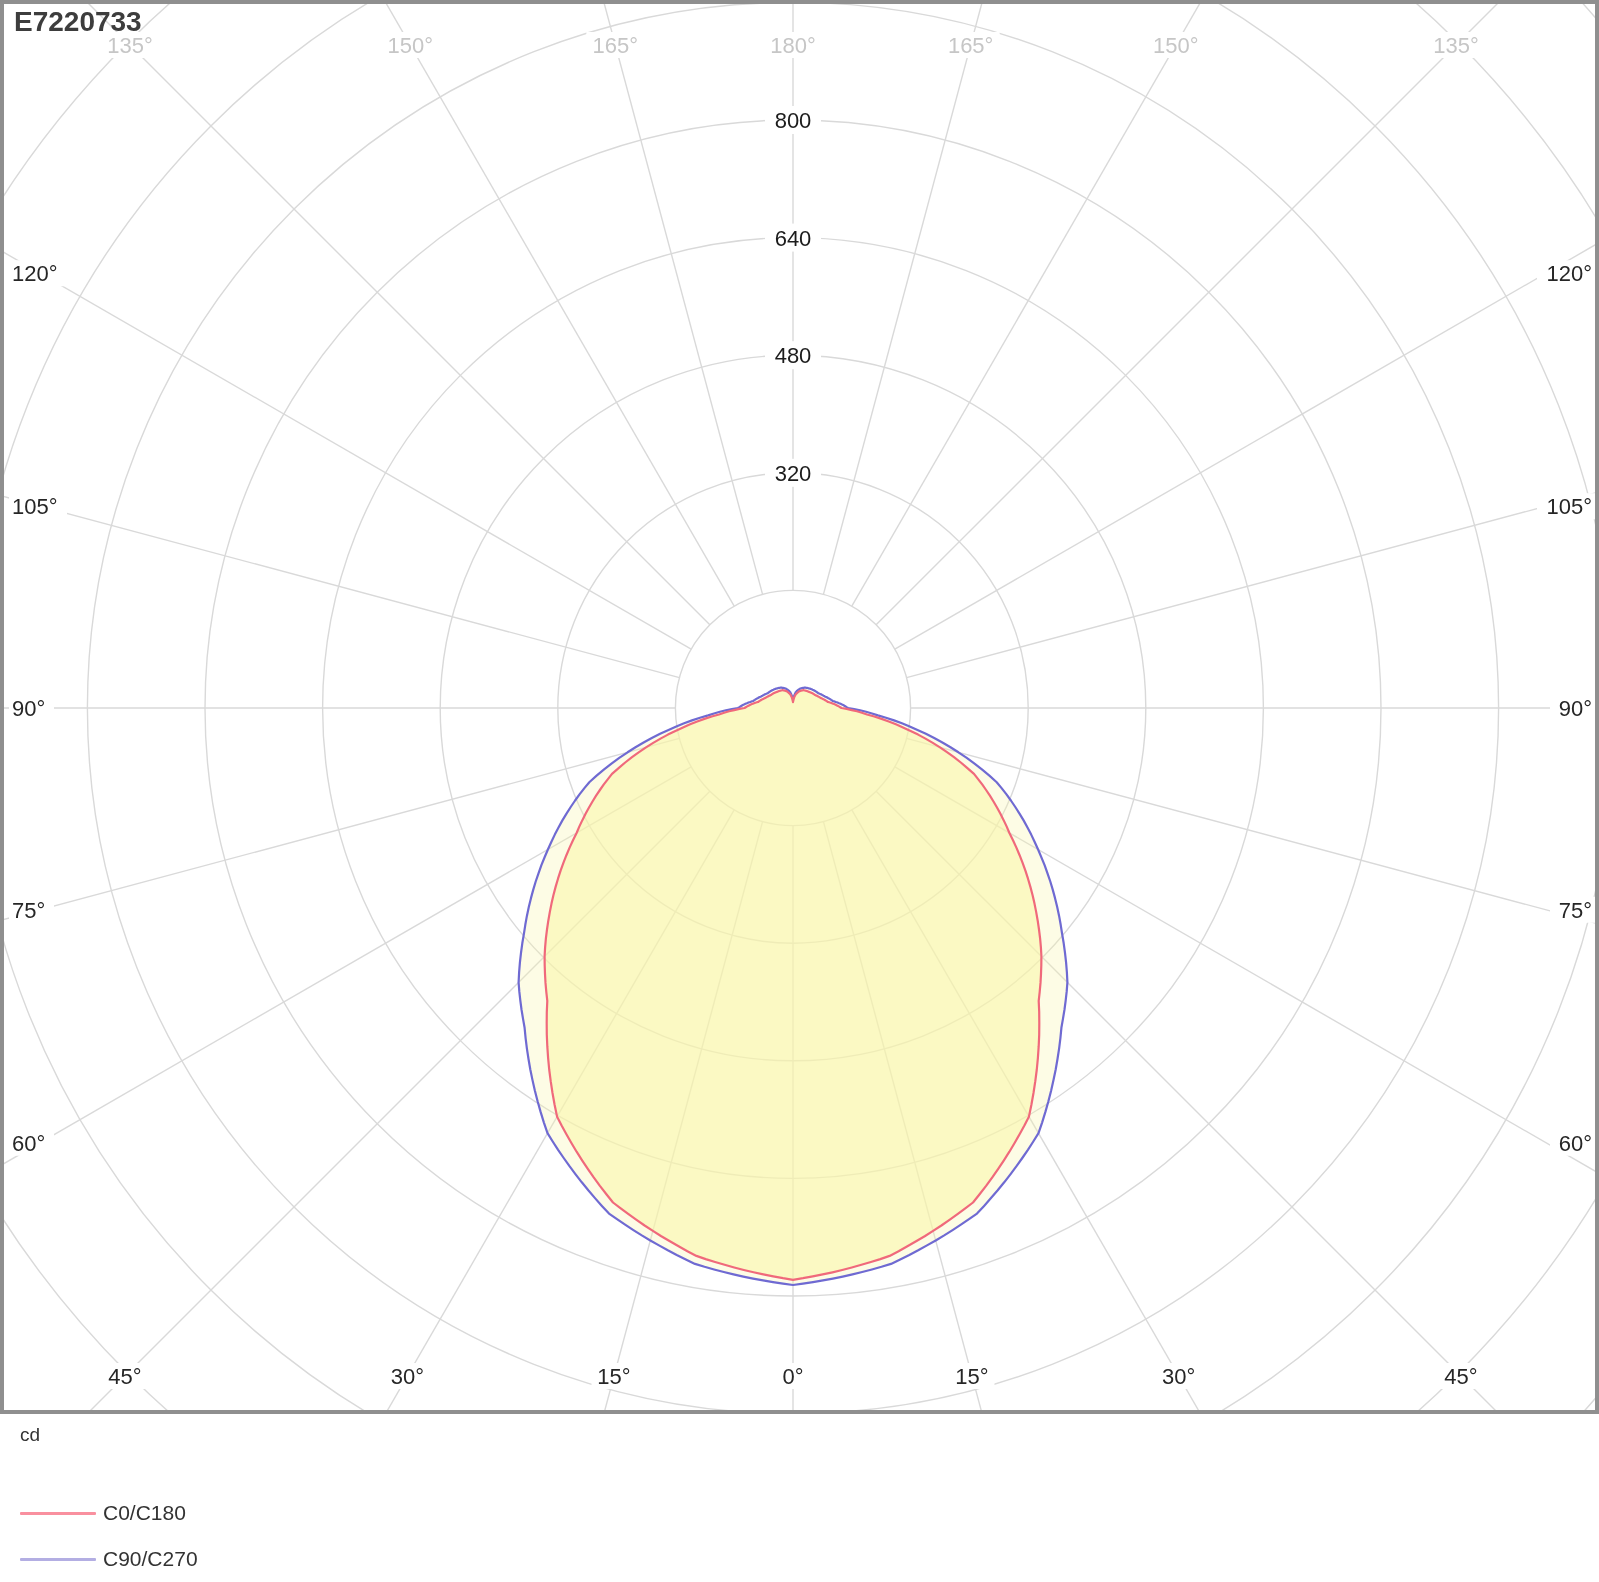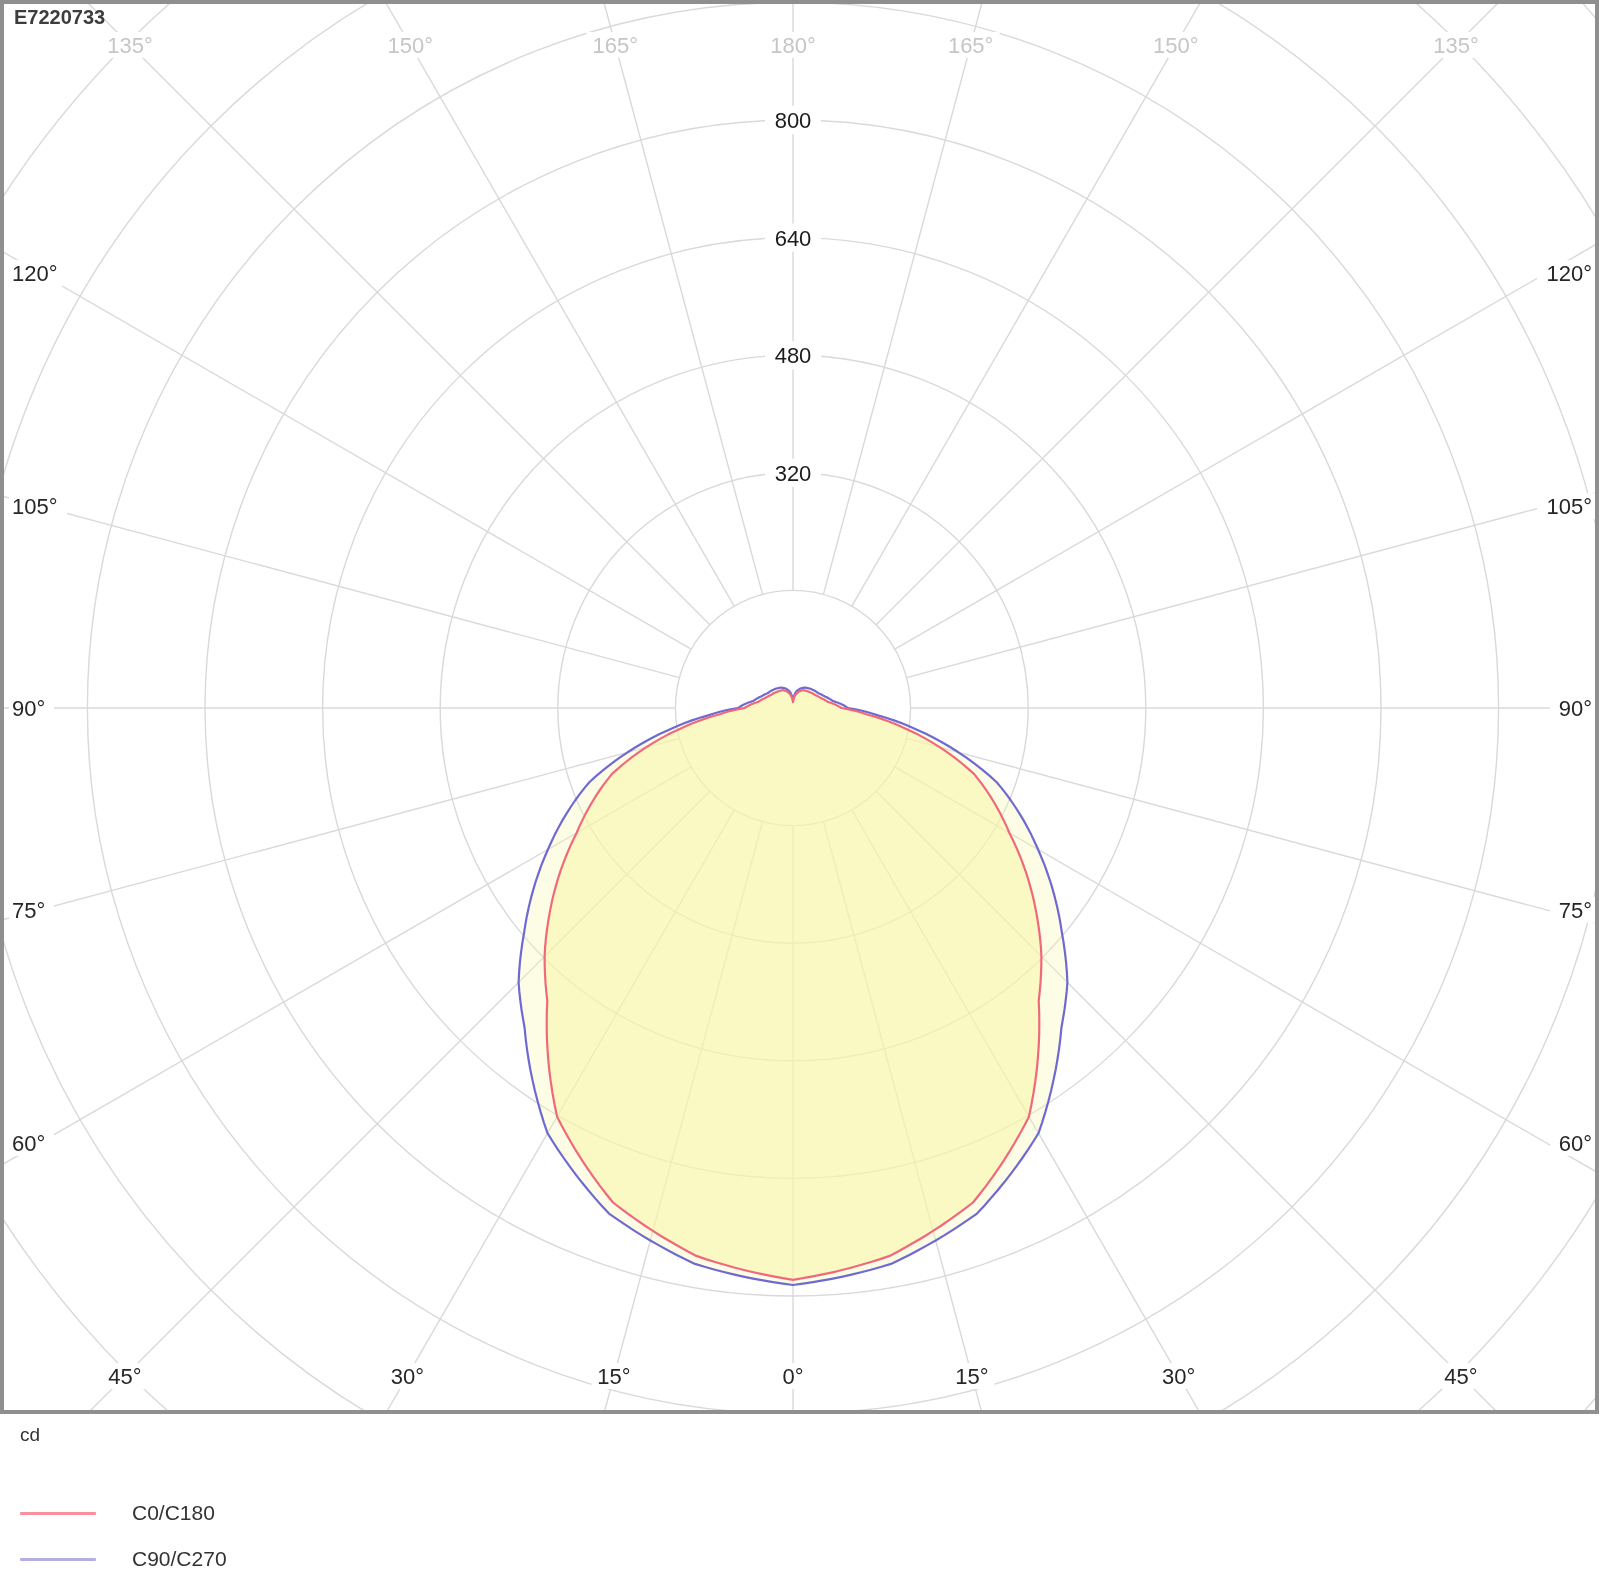--- a/index.html
+++ b/index.html
@@ -1,26 +1,26 @@
 <!DOCTYPE html>
 <html><head>
 <meta charset="utf-8">
 <style>
   html,body{margin:0;padding:0;background:#ffffff;}
   body{font-family:"Liberation Sans",sans-serif;}
   .stage{position:relative;width:1599px;height:1582px;background:#ffffff;overflow:hidden;}
   .plot{position:absolute;left:0;top:0;width:1599px;height:1414px;}
   .plot svg{display:block;}
   .plot svg text{font-family:"Liberation Sans",sans-serif;}
-  .plot-title{position:absolute;left:14px;top:6px;font-size:20px;font-weight:bold;color:#3d3d3d;letter-spacing:0px;text-align:right;}
+  .plot-title{position:absolute;left:14px;top:6px;font-size:28px;font-weight:bold;color:#3d3d3d;letter-spacing:0px;text-align:right;}
   .unit-label{position:absolute;left:20px;top:1424px;font-size:19px;color:#333333;}
   .legend{position:absolute;left:20px;top:1498px;}
   .legend-row{display:flex;align-items:center;height:30px;margin-bottom:16px;}
   .legend-swatch{display:inline-block;width:76px;height:3px;border-radius:1px;}
-  .legend-text{margin-left:36px;font-size:21px;color:#333333;}
+  .legend-text{margin-left:7px;font-size:21px;color:#333333;}
 </style>
 </head>
 <body>
 
 <div class="stage">
 
   <div class="plot">
     <svg id="plot-svg" width="1599" height="1414" viewBox="0 0 1599 1414">
         <rect x="0" y="0" width="1599" height="1414" fill="#ffffff"></rect>
         <g fill="none" stroke="#d9d9d9" stroke-width="1.4">

